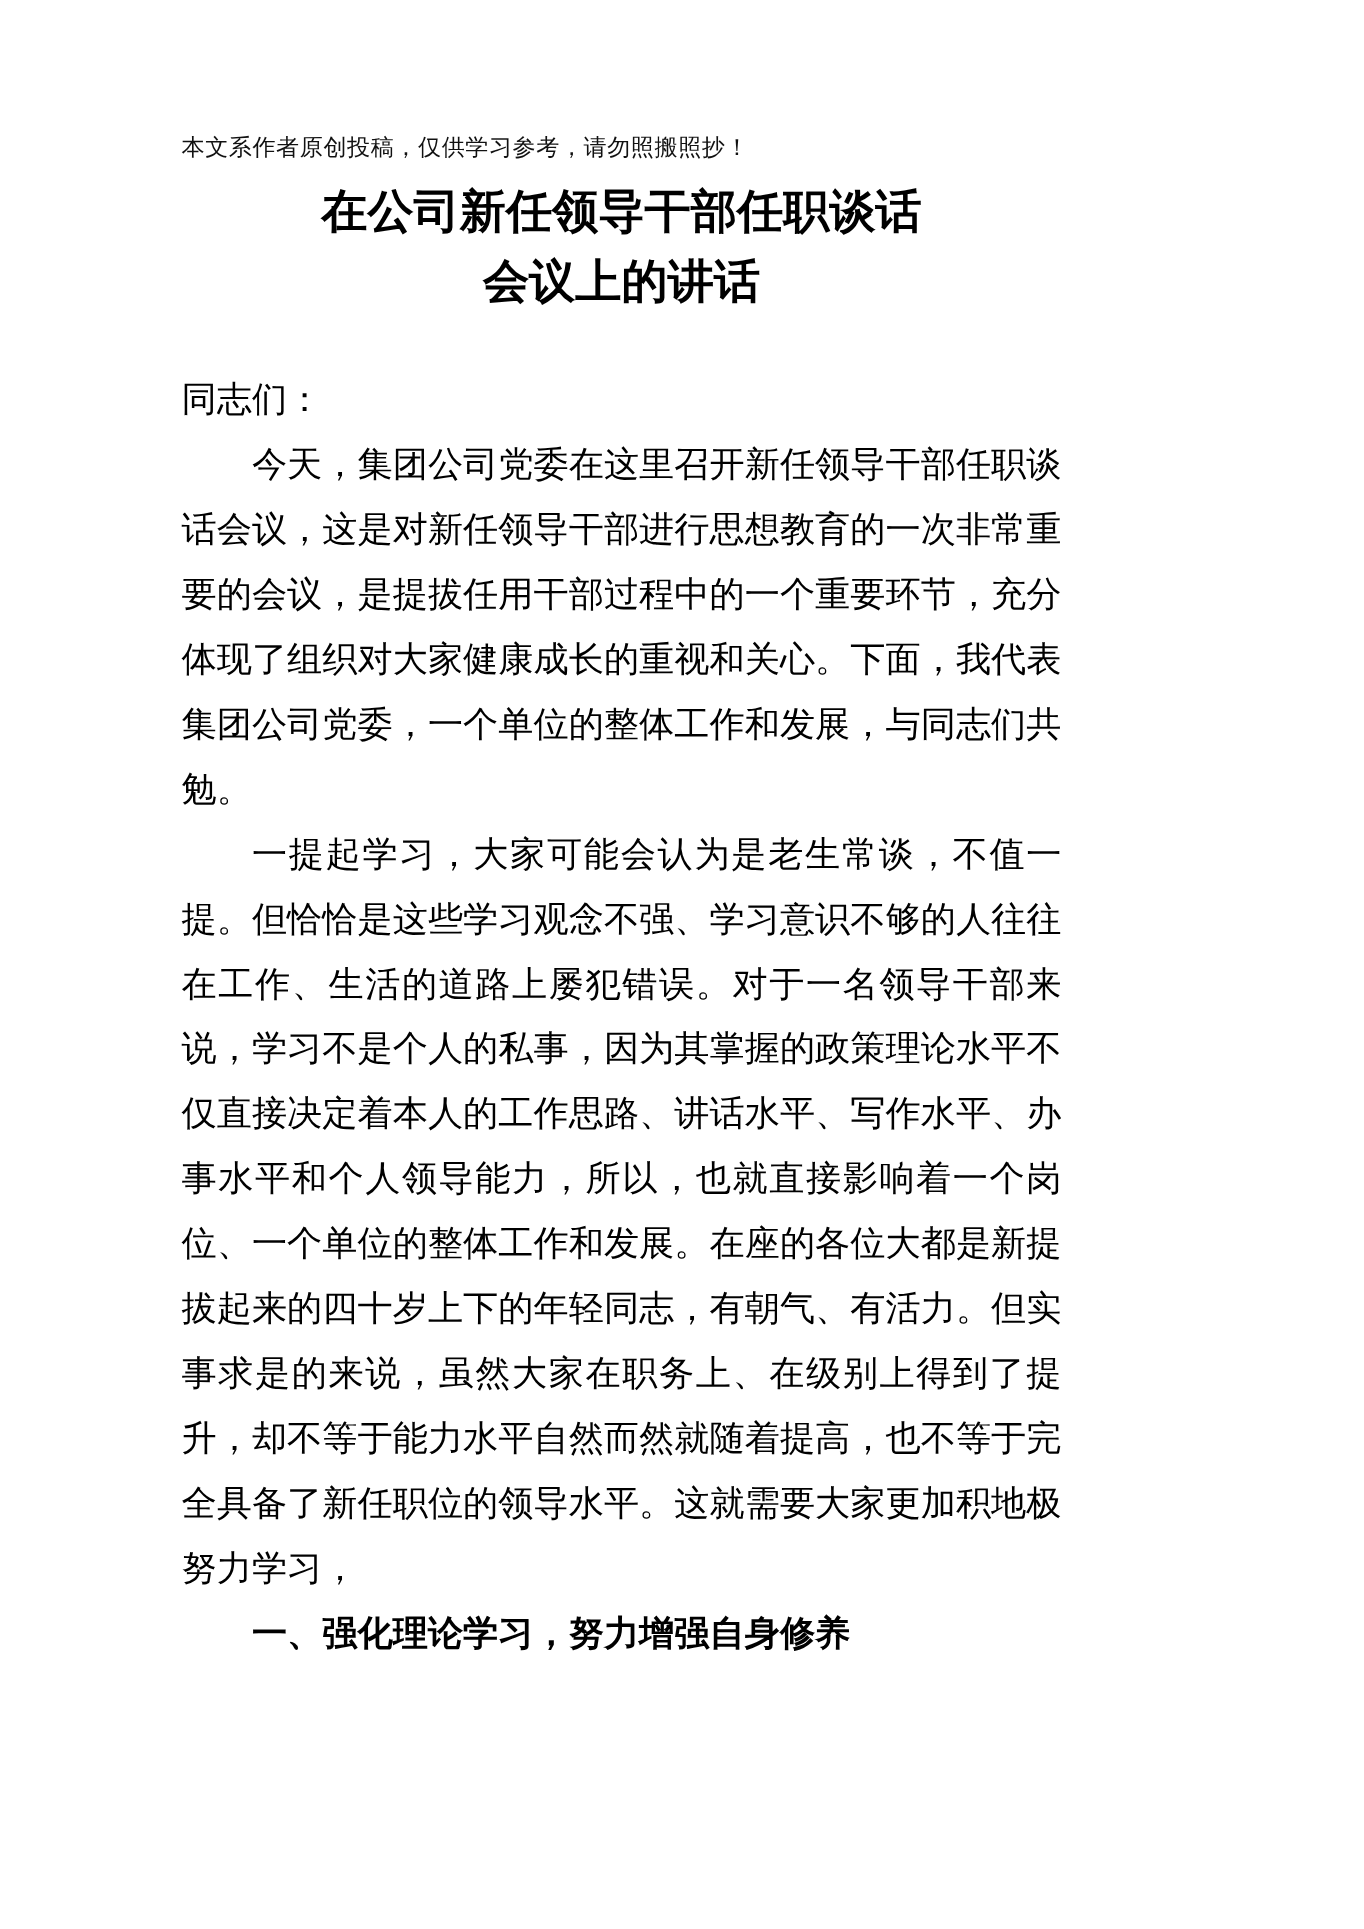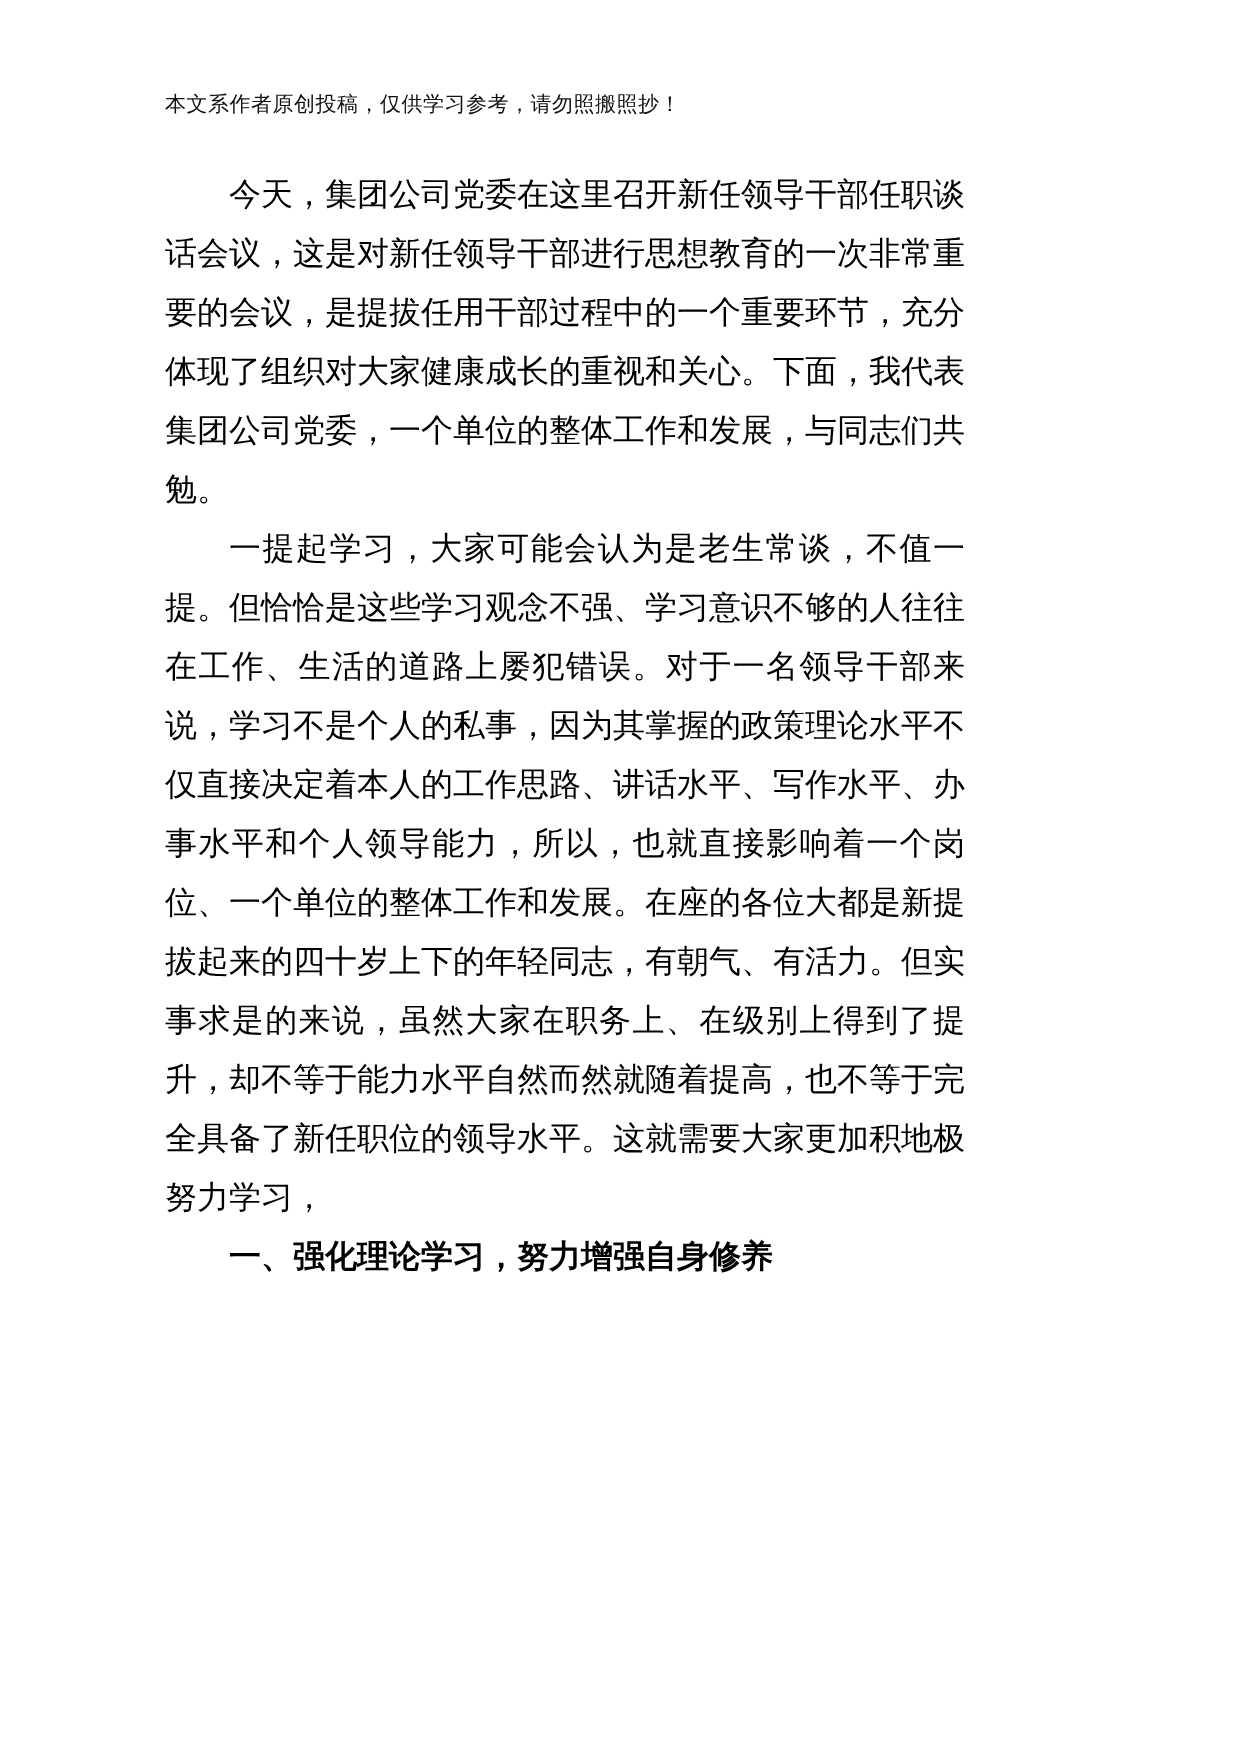--- a/index.html
+++ b/index.html
@@ -8,21 +8,21 @@
     height: 1754px;
     background: #ffffff;
     font-family: "Liberation Sans", sans-serif;
     color: #151515;
   }
   .page {
     position: relative;
     width: 1240px;
     height: 1754px;
     background: #ffffff;
-    padding: 89px 0 0 165px;
+    padding: 120px 0 0 165px;
     overflow: hidden;
   }
   .content {
     width: 800px;
   }
   .disclaimer {
     font-size: 21px;
     line-height: 30px;
     letter-spacing: 0.5px;
     color: #111111;
@@ -49,22 +49,27 @@
   .section-heading { font-weight: 700; }
 </style>
 </head>
 <body>
 
 <div class="page">
   <div class="content">
 
     <p class="disclaimer">本文系作者原创投稿，仅供学习参考，请勿照搬照抄！</p>
 
+    <h1 class="title">
+      <span class="title-line">在公司新任领导干部任职谈话</span>
+      <span class="title-line">会议上的讲话</span>
+    </h1>
 
     <div class="body-text">
+      <p>同志们：</p>
 
       <p class="indent">今天，集团公司党委在这里召开新任领导干部任职谈话会议，这是对新任领导干部进行思想教育的一次非常重要的会议，是提拔任用干部过程中的一个重要环节，充分体现了组织对大家健康成长的重视和关心。下面，我代表集团公司党委，一个单位的整体工作和发展，与同志们共勉。</p>
 
       <p class="indent">一提起学习，大家可能会认为是老生常谈，不值一提。但恰恰是这些学习观念不强、学习意识不够的人往往在工作、生活的道路上屡犯错误。对于一名领导干部来说，学习不是个人的私事，因为其掌握的政策理论水平不仅直接决定着本人的工作思路、讲话水平、写作水平、办事水平和个人领导能力，所以，也就直接影响着一个岗位、一个单位的整体工作和发展。在座的各位大都是新提拔起来的四十岁上下的年轻同志，有朝气、有活力。但实事求是的来说，虽然大家在职务上、在级别上得到了提升，却不等于能力水平自然而然就随着提高，也不等于完全具备了新任职位的领导水平。这就需要大家更加积地极努力学习，</p>
 
       <p class="indent section-heading">一、强化理论学习，努力增强自身修养</p>
     </div>
 
   </div>
 </div>

